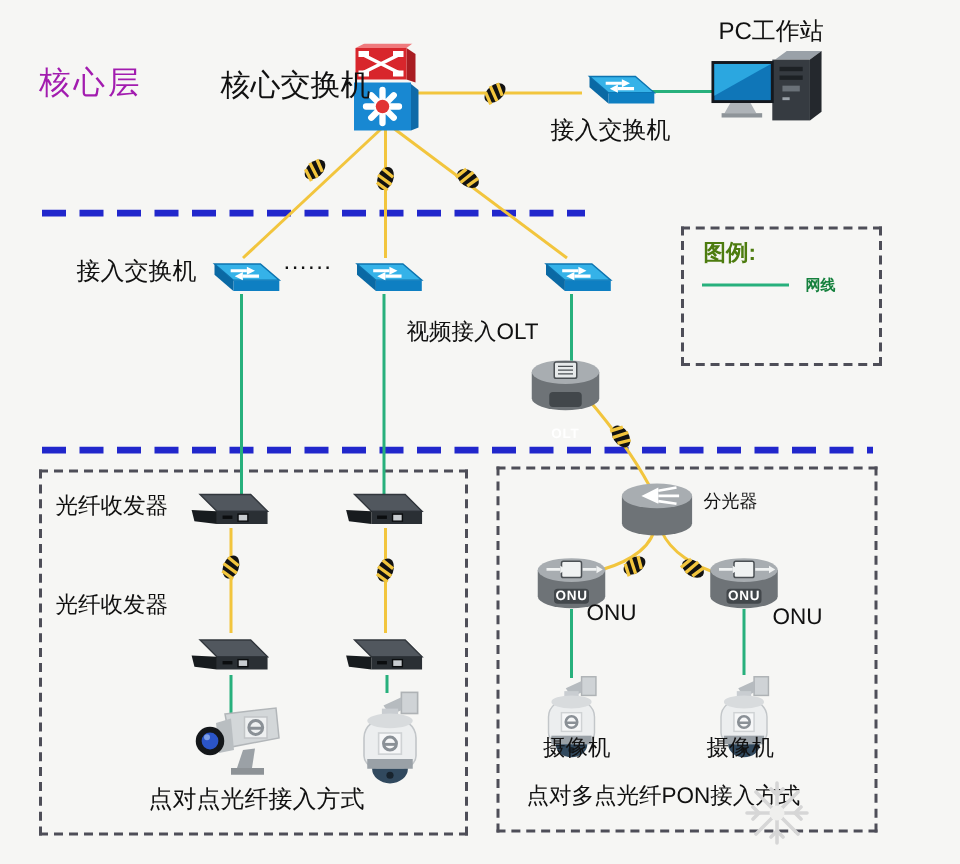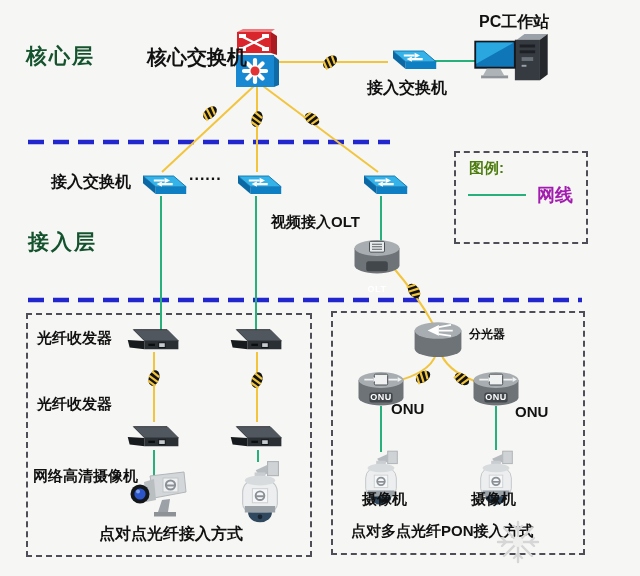--- a/index.html
+++ b/index.html
@@ -1,32 +1,32 @@
 <!DOCTYPE html>
 <html><head>
 <meta charset="utf-8">
 <style>
   html,body{margin:0;padding:0;background:#e9e9e7;}
   .canvas{
     position:relative;width:640px;height:576px;margin:0 auto;
     background:#f6f6f4;overflow:hidden;
     font-family:"Liberation Sans","DejaVu Sans",sans-serif;
   }
-  .lbl{position:absolute;color:#111;font-weight:bold;white-space:nowrap;line-height:1.1;}
-  .layer-lbl{color:#14532d;font-size:21px;letter-spacing:2px;}
+  .lbl{position:absolute;color:#111;font-weight:normal;white-space:nowrap;line-height:1.1;}
+  .layer-lbl{color:#a21caf;font-size:21px;letter-spacing:2px;}
   .dev{position:absolute;}
   .wires{position:absolute;left:0;top:0;z-index:1;}
   .dev,.lbl{z-index:3;}
   .dashed-box{position:absolute;border:2px dashed #4e4e58;background:transparent;z-index:0;}
   .legend-box{position:absolute;left:454px;top:151px;width:130px;height:89px;
     border:2px dashed #4e4e58;z-index:2;}
   .legend-title{position:absolute;left:13px;top:6px;font-size:15px;font-weight:bold;color:#4d7c0f;}
   .legend-row{position:absolute;left:10px;display:flex;align-items:center;gap:9px;}
   .legend-row .swatch{flex:0 0 auto;}
-  .legend-row .txt{font-size:18px;font-weight:bold;color:#a21caf;font-family:Liberation Mono, monospace;}
+  .legend-row .txt{font-size:10px;font-weight:bold;color:#15803d;font-family:Liberation Mono, monospace;}
   .dev-text{position:absolute;color:#fff;font-size:9px;font-weight:bold;
     text-align:center;z-index:4;letter-spacing:.5px;}
   .watermark-text{position:absolute;left:533px;top:533px;font-size:16px;font-weight:bold;
     color:#a9a9a9;text-shadow:0 0 1px #8b8b8b;z-index:5;letter-spacing:1px;}
   .caption{font-size:16px;}
 </style>
 </head>
 <body>
 
 <div class="canvas">
@@ -247,36 +247,34 @@
   <svg class="dev" style="left:473px;top:447px" width="46" height="62" viewBox="0 0 48 58">
       <use href="#sym-domecam"></use>
     </svg>
 
   <div class="lbl layer-lbl" style="left:26px;top:44px;">核心层</div>
   <div class="lbl" style="left:147px;top:46px;font-size:20px;">核心交换机</div>
   <div class="lbl" style="left:479px;top:13px;font-size:16px;">PC工作站</div>
   <div class="lbl" style="left:367px;top:79px;font-size:16px;">接入交换机</div>
   <div class="lbl" style="left:51px;top:173px;font-size:16px;">接入交换机</div>
   <div class="lbl" style="left:189px;top:166px;font-size:16px;letter-spacing:1px;">......</div>
-  <div class="lbl layer-lbl" style="left:28px;top:230px;">接入层</div>
   <div class="lbl" style="left:271px;top:214px;font-size:15px;">视频接入OLT</div>
 
   <div class="legend-box">
     <div class="legend-title">图例:</div>
     <div class="legend-row" style="top:30px;">
       <svg class="swatch" width="62" height="14">
         <line x1="2" y1="7" x2="60" y2="7" stroke="#27b07c" stroke-width="2"></line>
       </svg>
       <span class="txt">网线</span>
     </div>
   </div>
 
   <div class="lbl" style="left:37px;top:330px;font-size:15px;">光纤收发器</div>
   <div class="lbl" style="left:37px;top:396px;font-size:15px;">光纤收发器</div>
-  <div class="lbl" style="left:33px;top:468px;font-size:15px;">网络高清摄像机</div>
   <div class="lbl caption" style="left:99px;top:525px;">点对点光纤接入方式</div>
 
   <div class="lbl" style="left:469px;top:328px;font-size:12px;">分光器</div>
   <div class="lbl" style="left:391px;top:401px;font-size:15px;">ONU</div>
   <div class="lbl" style="left:515px;top:404px;font-size:15px;">ONU</div>
   <div class="lbl" style="left:362px;top:491px;font-size:15px;">摄像机</div>
   <div class="lbl" style="left:471px;top:491px;font-size:15px;">摄像机</div>
   <div class="lbl" style="left:351px;top:523px;font-size:15px;">点对多点光纤PON接入方式</div>
 
   <svg class="dev" style="left:496px;top:520px;z-index:5;" width="44" height="44" viewBox="0 0 44 44">

